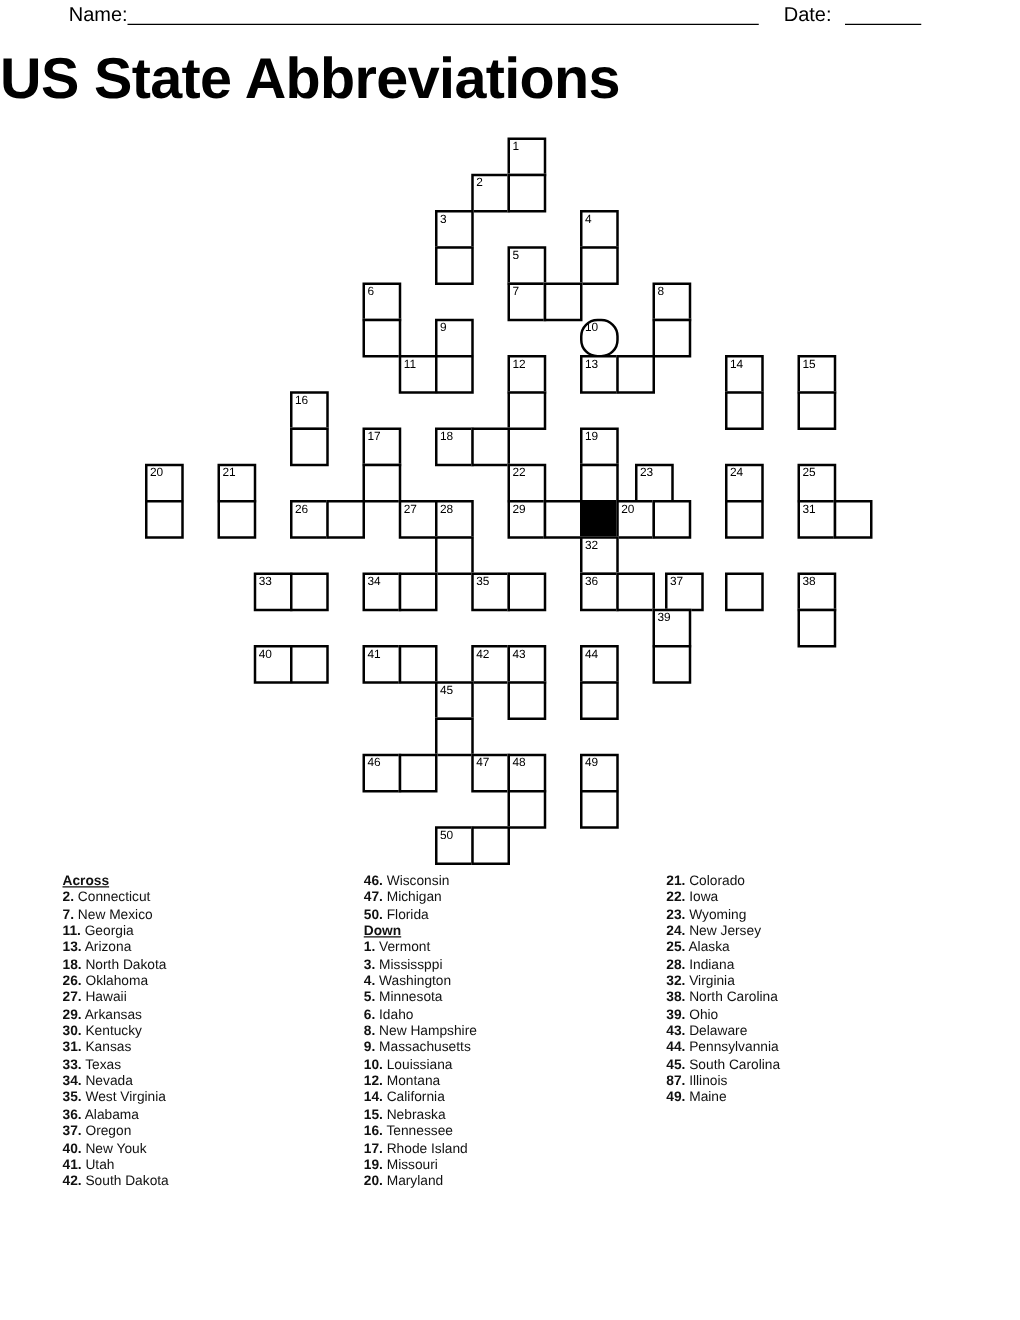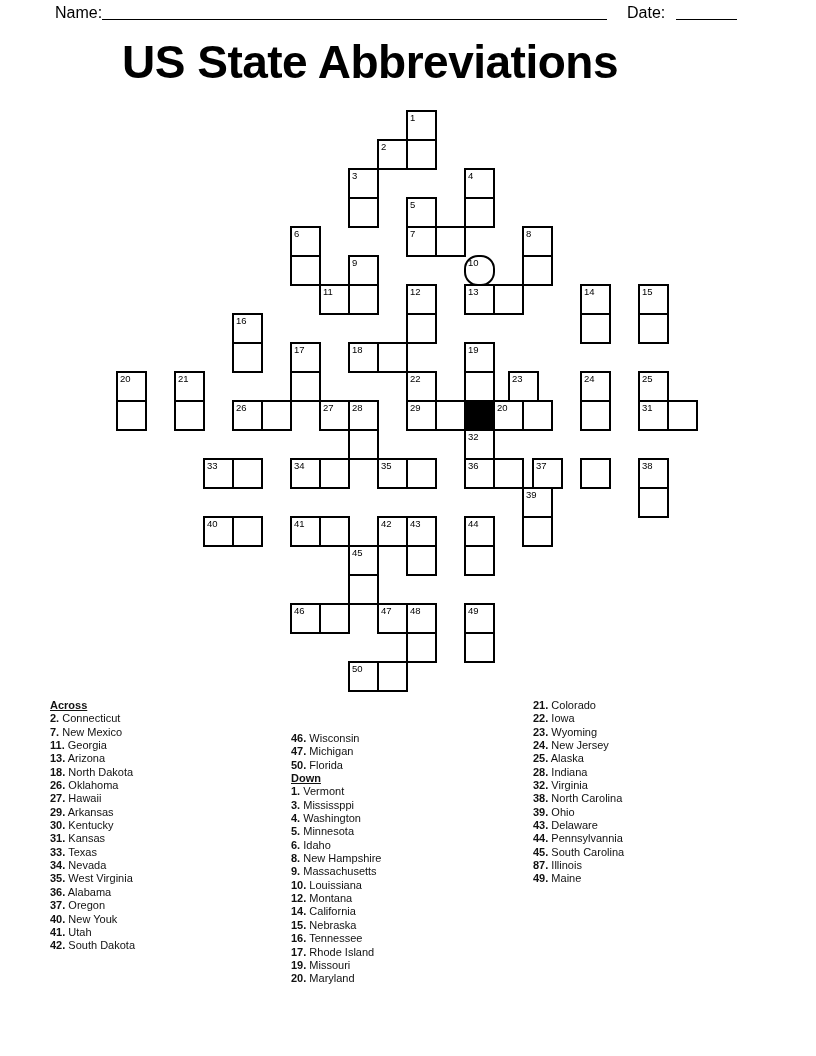--- a/index.html
+++ b/index.html
@@ -6,40 +6,40 @@
   .page {
     position:relative; width:816px; height:1056px; margin:0 auto;
     background:#ffffff; color:#000; overflow:hidden;
     font-family:"Liberation Sans", sans-serif;
   }
   
   .hdr-label { position:absolute; font-size:16px; line-height:18px; color:#000; }
   .hline { position:absolute; height:0; border-bottom:1.5px solid #000; }
   
   .title {
-    position:absolute; left:0; top:36px; width:740px; text-align:center;
+    position:absolute; left:0; top:36px; width:740px; text-align:left;
     font-size:46px; font-weight:bold; letter-spacing:-0.5px; line-height:52px;
     font-family:"Liberation Sans", sans-serif;
   }
   
   .grid { position:absolute; left:116px; top:110px; width:584px; height:584px; }
   .cell {
     position:absolute; width:31px; height:31px; box-sizing:border-box;
     border:2px solid #000; background:#fff;
   }
   .cell.black { background:#000; }
   .cell .num {
     position:absolute; top:1px; left:2px; font-size:9.5px; line-height:10px;
     font-family:"Liberation Sans", sans-serif; color:#000;
   }
   
   .clues { position:absolute; left:0; top:699px; width:816px; font-size:11px; line-height:13.35px; color:#111; }
   .clue-col { position:absolute; top:0; width:235px; }
   .clue-col-1 { left:50px; }
-  .clue-col-2 { left:291px;margin-top:33px; }
+  .clue-col-2 { left:291px; }
   .clue-col-3 { left:533px; }
   .clue-hd { font-weight:bold; text-decoration:underline; }
   .clue-item b { font-weight:bold; }
 </style>
 </head>
 <body>
 
 <div class="page">
 
   <span class="hdr-label" style="left:55px; top:4px;">Name:</span>

